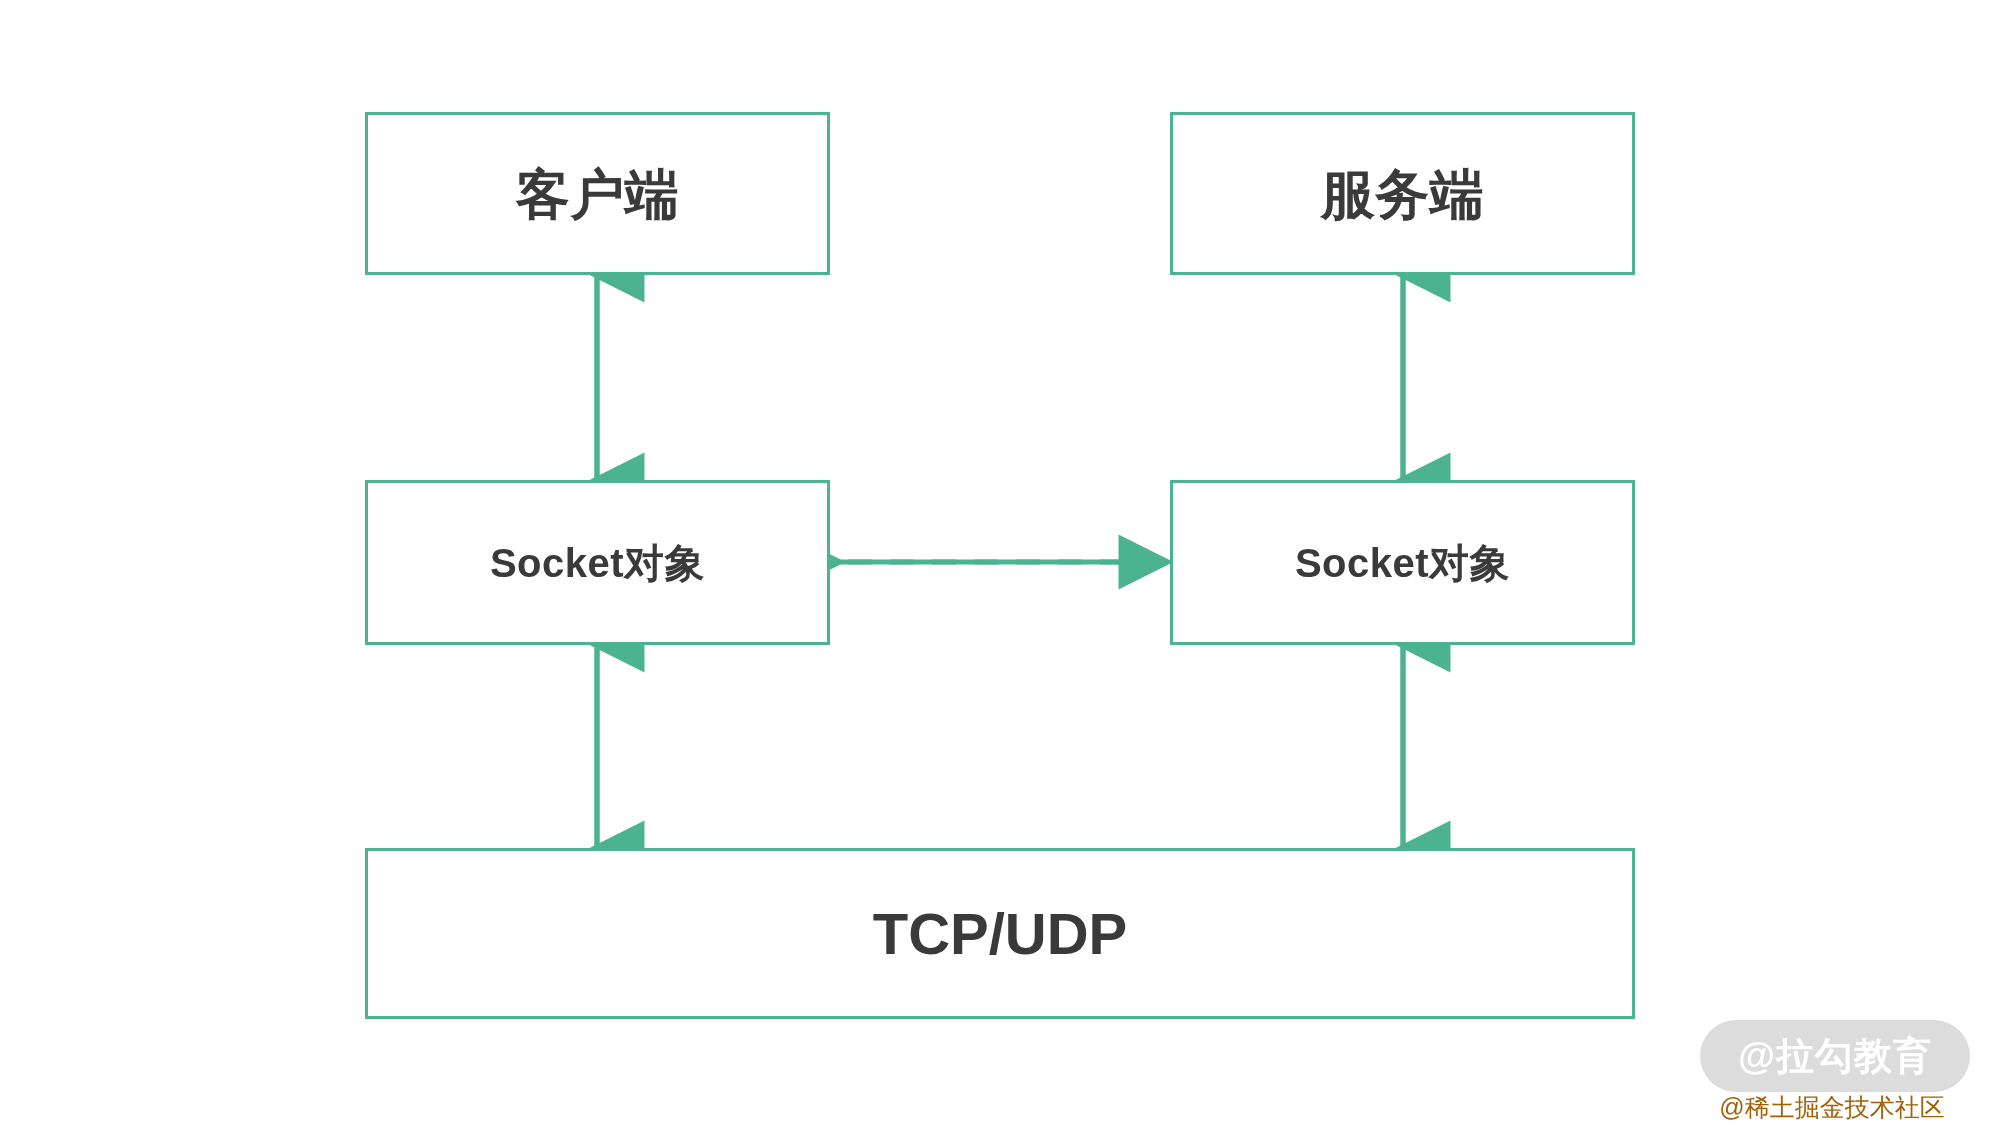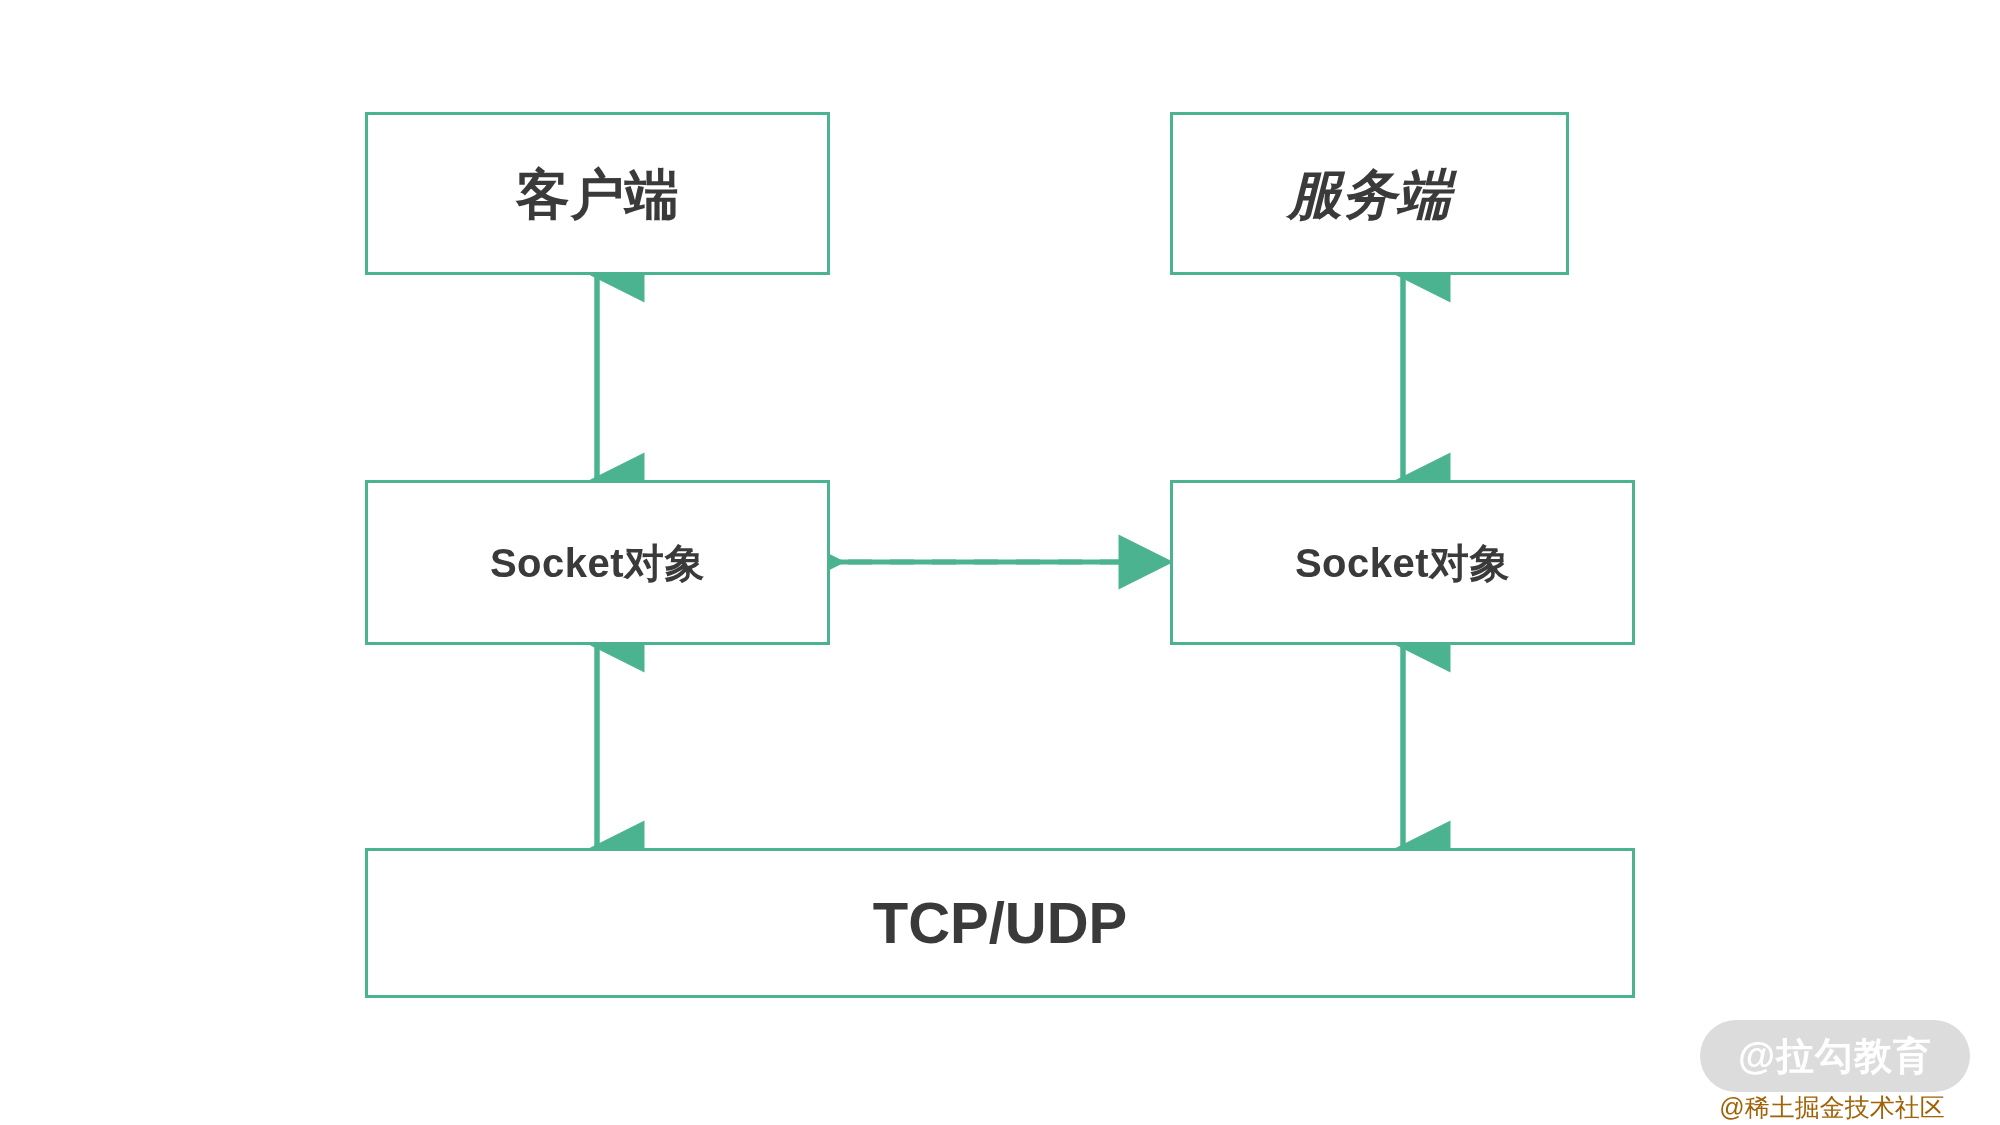--- a/index.html
+++ b/index.html
@@ -31,24 +31,24 @@
   }
   .node-label {
     color: #3a3a3a;
     font-weight: bold;
     letter-spacing: 0.5px;
     white-space: nowrap;
     line-height: 1;
   }
 
   #node-client   { left: 365px;  top: 112px; width: 465px;  height: 163px; }
-  #node-server   { left: 1170px; top: 112px; width: 399px;  height: 163px; font-style: italic; }
+  #node-server   { left: 1170px; top: 112px; width: 465px;  height: 163px; }
   #node-socket-client { left: 365px;  top: 480px; width: 465px;  height: 165px; }
   #node-socket-server { left: 1170px; top: 480px; width: 465px;  height: 165px; }
-  #node-transport{ left: 365px;  top: 848px; width: 1270px; height: 150px; }
+  #node-transport{ left: 365px;  top: 848px; width: 1270px; height: 171px; }
 
   .label-cjk  { font-size: 54px; }
   .label-mix  { font-size: 40px; }
   .label-lat  { font-size: 58px; letter-spacing: 0px; }
 
   
   #connectors {
     position: absolute;
     left: 0;
     top: 0;

